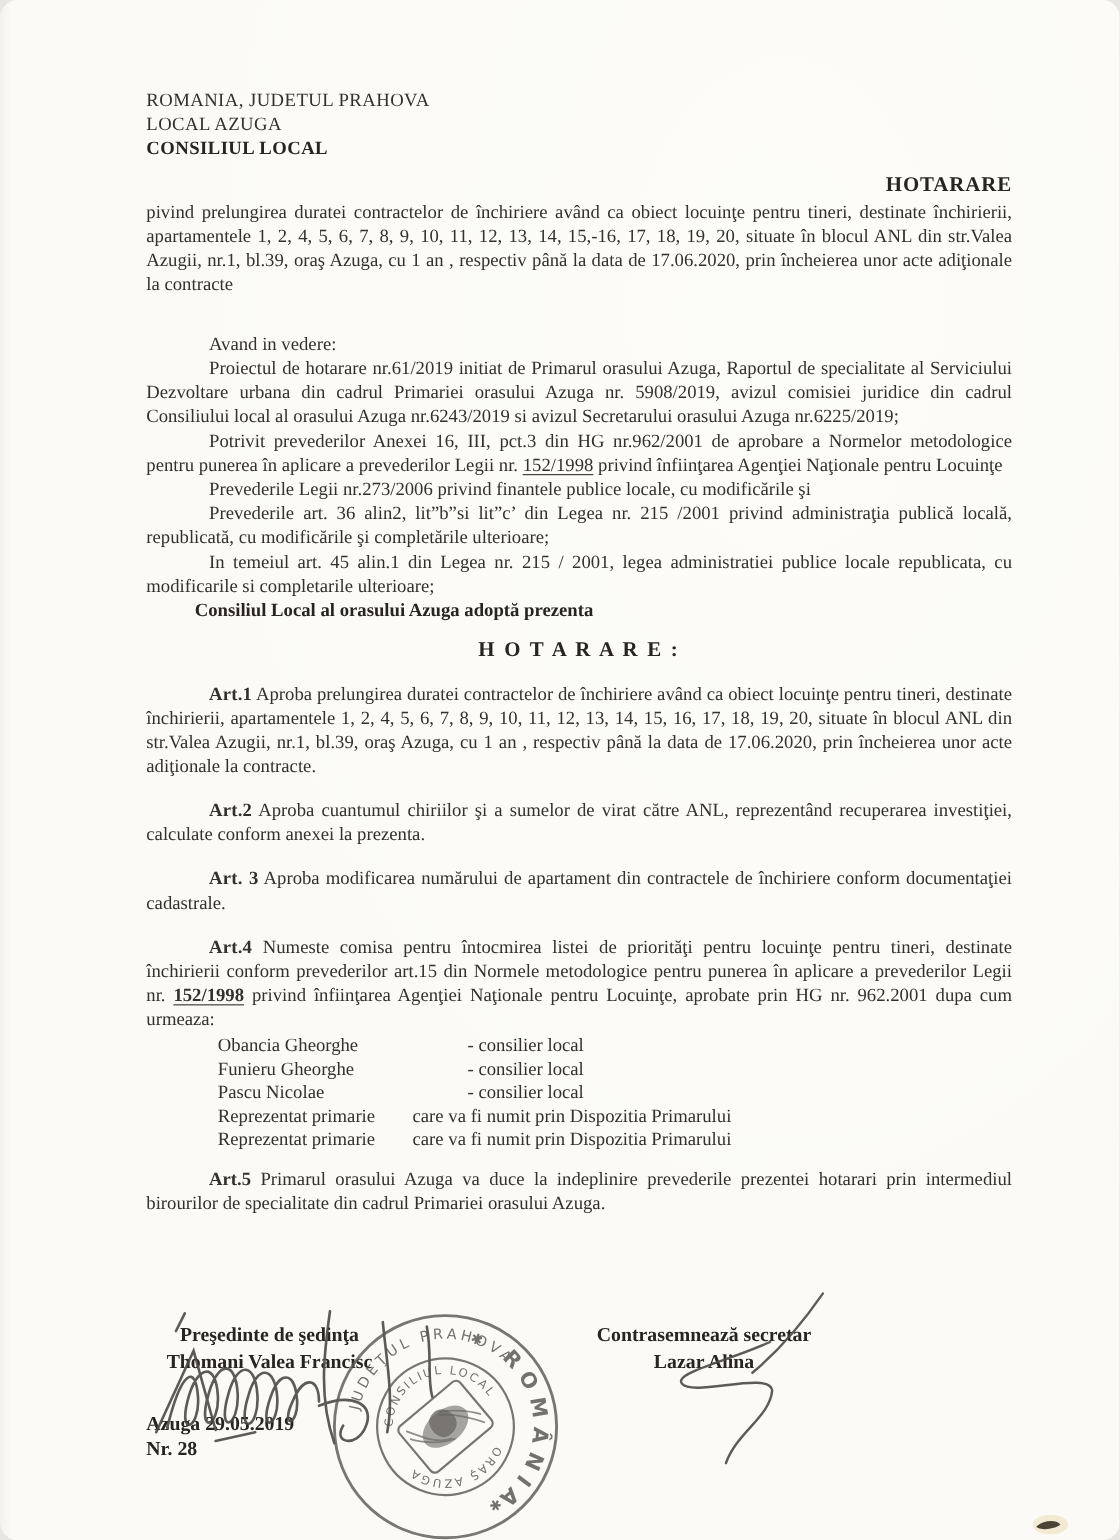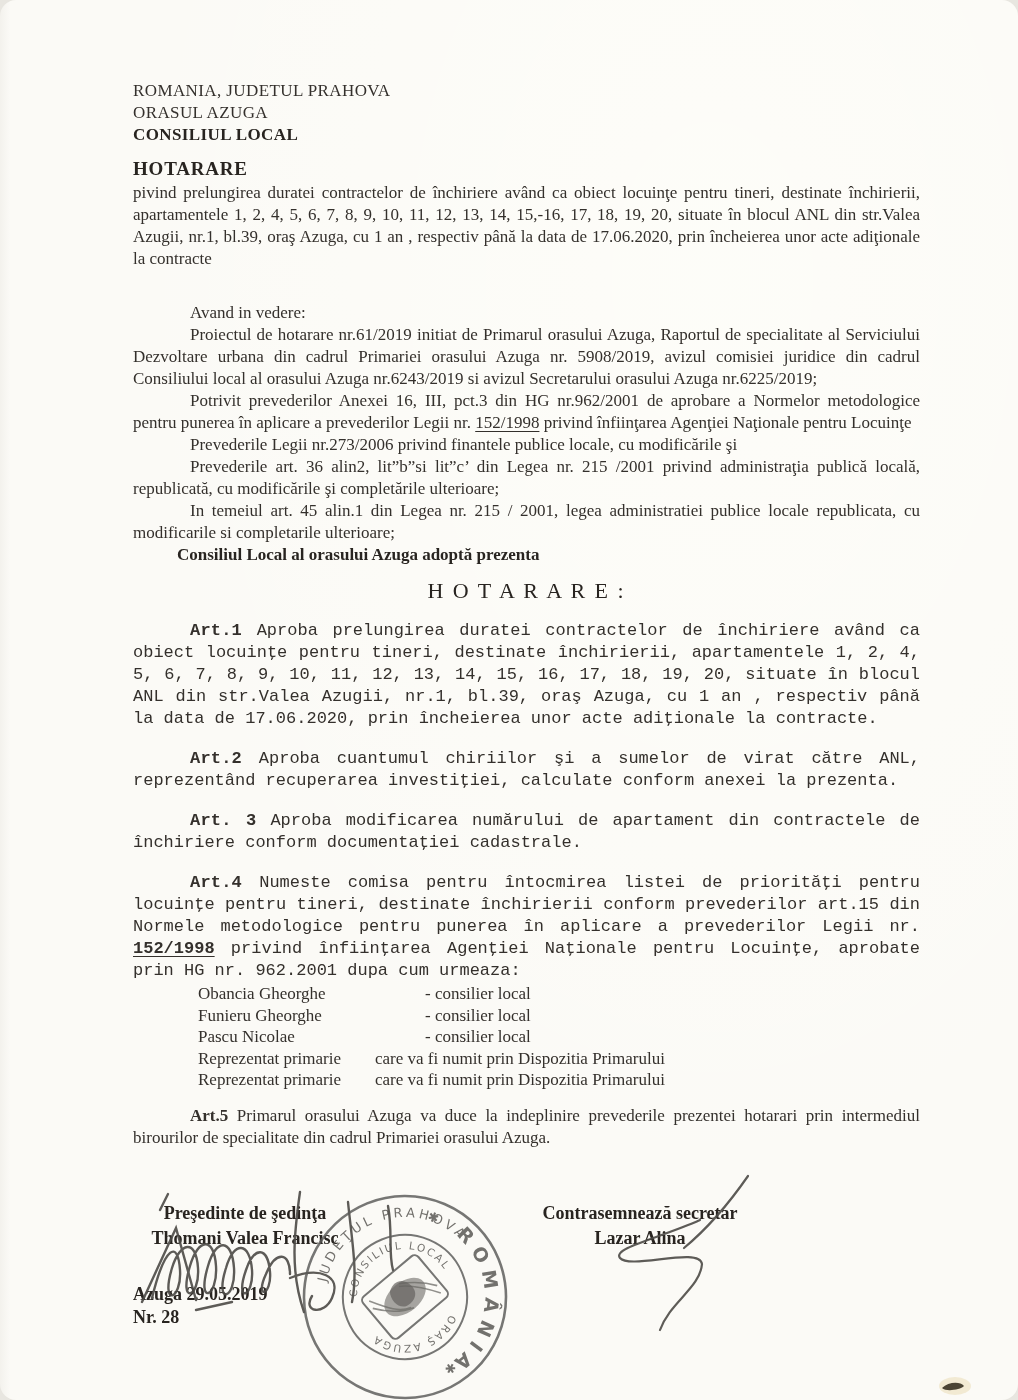--- a/index.html
+++ b/index.html
@@ -17,31 +17,31 @@
     -webkit-font-smoothing:antialiased;
   }
   .content{
     position:absolute;left:133px;top:0;width:787px;padding-top:80px;
     font-size:17px;line-height:22px;
   }
   .content p{margin:0;}
   .bold{font-weight:bold;color:#282420;}
   .org-header div{line-height:22px;letter-spacing:.4px;}
   .doc-title{
-    text-align:left;font-size:19px;letter-spacing:.8px;margin-top:12px;margin-bottom:2px;
+    text-align:right;font-size:19px;letter-spacing:.8px;margin-top:12px;margin-bottom:2px;
   }
   .just{text-align:justify;}
   .ind{text-indent:57px;}
   .ind-sm{text-indent:44px;}
   .gap-lg{margin-top:32px !important;}
   .decision-title{
-    text-align:center;font-weight:normal;font-size:22px;letter-spacing:2px;
+    text-align:center;font-weight:bold;font-size:19px;letter-spacing:2px;
     margin-top:14px !important;margin-bottom:0;color:#282420;
   }
-  .art{margin-top:18px !important;font-family:Liberation Mono, monospace;}
+  .art{margin-top:18px !important;}
   .art b{letter-spacing:.2px;}
   .law{text-decoration:underline;text-underline-offset:3px;}
   .law-b{text-decoration:underline;font-weight:bold;text-underline-offset:3px;}
   .commission{margin-left:65px;margin-top:1px;}
   .c-row{display:flex;line-height:21.5px;}
   .c-name{width:177px;flex:0 0 auto;}
   .c-role.dash{padding-left:50px;}
   
   .sig-title{position:absolute;font-weight:bold;font-size:18px;color:#282420;text-align:center;line-height:25px;}
   .sig-left{left:140px;top:1201px;width:210px;}
@@ -51,21 +51,21 @@
   .overlay{position:absolute;left:0;top:1150px;width:1018px;height:250px;pointer-events:none;}
 </style>
 </head>
 <body>
 
 <div class="page">
   <div class="content">
 
     <div class="org-header">
       <div>ROMANIA, JUDETUL PRAHOVA</div>
-      <div>ORASUL  AZUGA</div>
+      <div>LOCAL  AZUGA</div>
       <div class="bold">CONSILIUL LOCAL</div>
     </div>
 
     <div class="doc-title bold">HOTARARE</div>
 
     <p class="just">pivind prelungirea duratei contractelor de închiriere având ca obiect locuinţe pentru tineri, destinate închirierii, apartamentele 1, 2, 4, 5, 6, 7, 8, 9, 10, 11, 12, 13, 14, 15,-16, 17, 18, 19, 20, situate în blocul ANL din str.Valea Azugii, nr.1, bl.39, oraş Azuga,  cu 1 an , respectiv până la data de 17.06.2020, prin încheierea unor acte adiţionale la contracte</p>
 
     <p class="ind gap-lg">Avand in vedere:</p>
 
     <p class="ind just">Proiectul de hotarare nr.61/2019 initiat de Primarul orasului Azuga, Raportul de specialitate al Serviciului Dezvoltare urbana din cadrul Primariei orasului Azuga nr. 5908/2019, avizul comisiei juridice din cadrul Consiliului local al orasului Azuga nr.6243/2019 si  avizul Secretarului orasului Azuga nr.6225/2019;</p>

